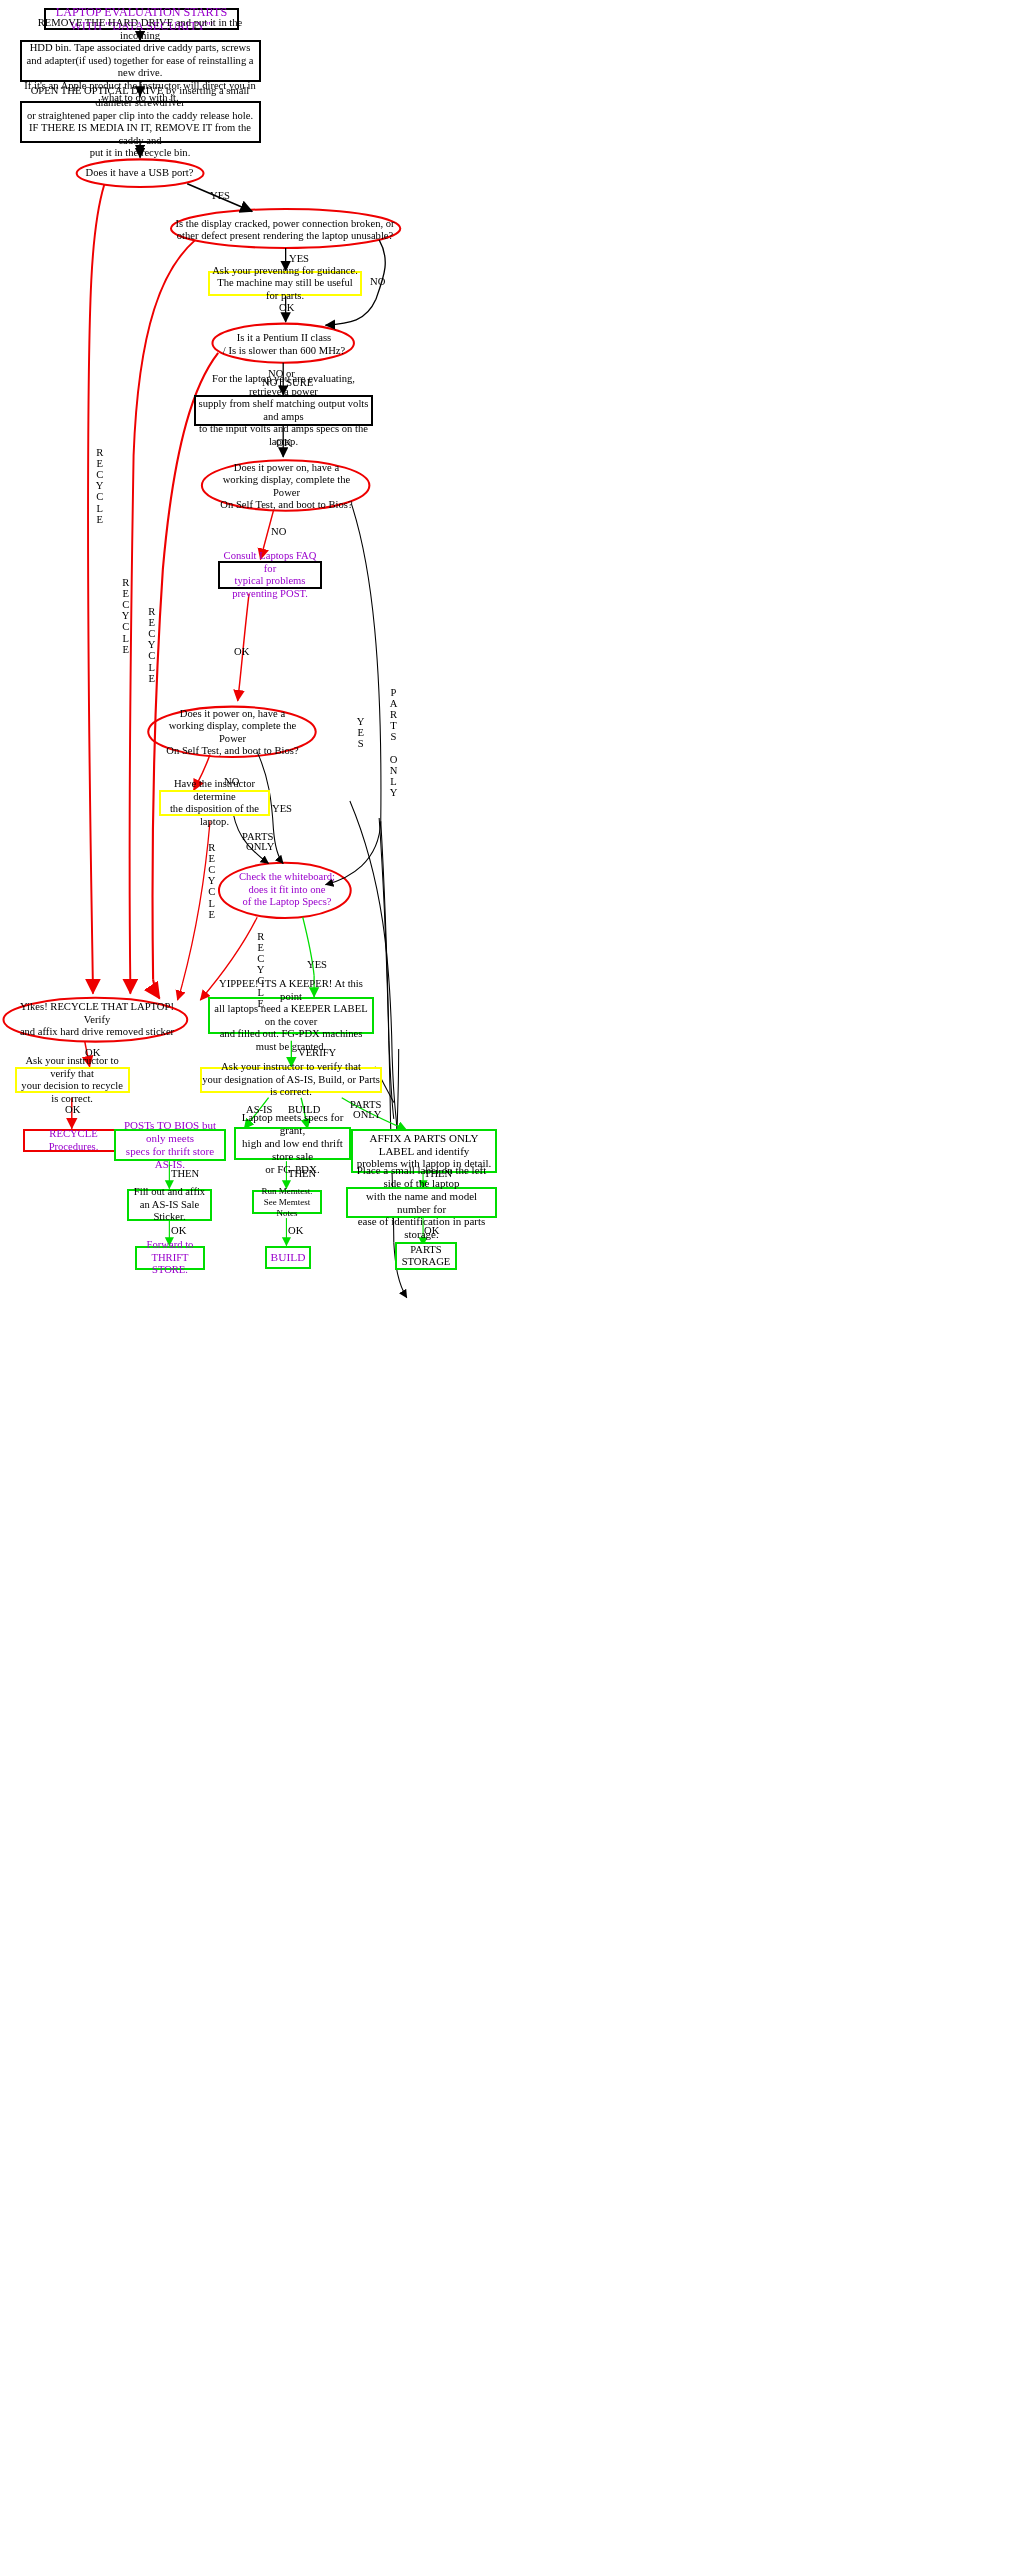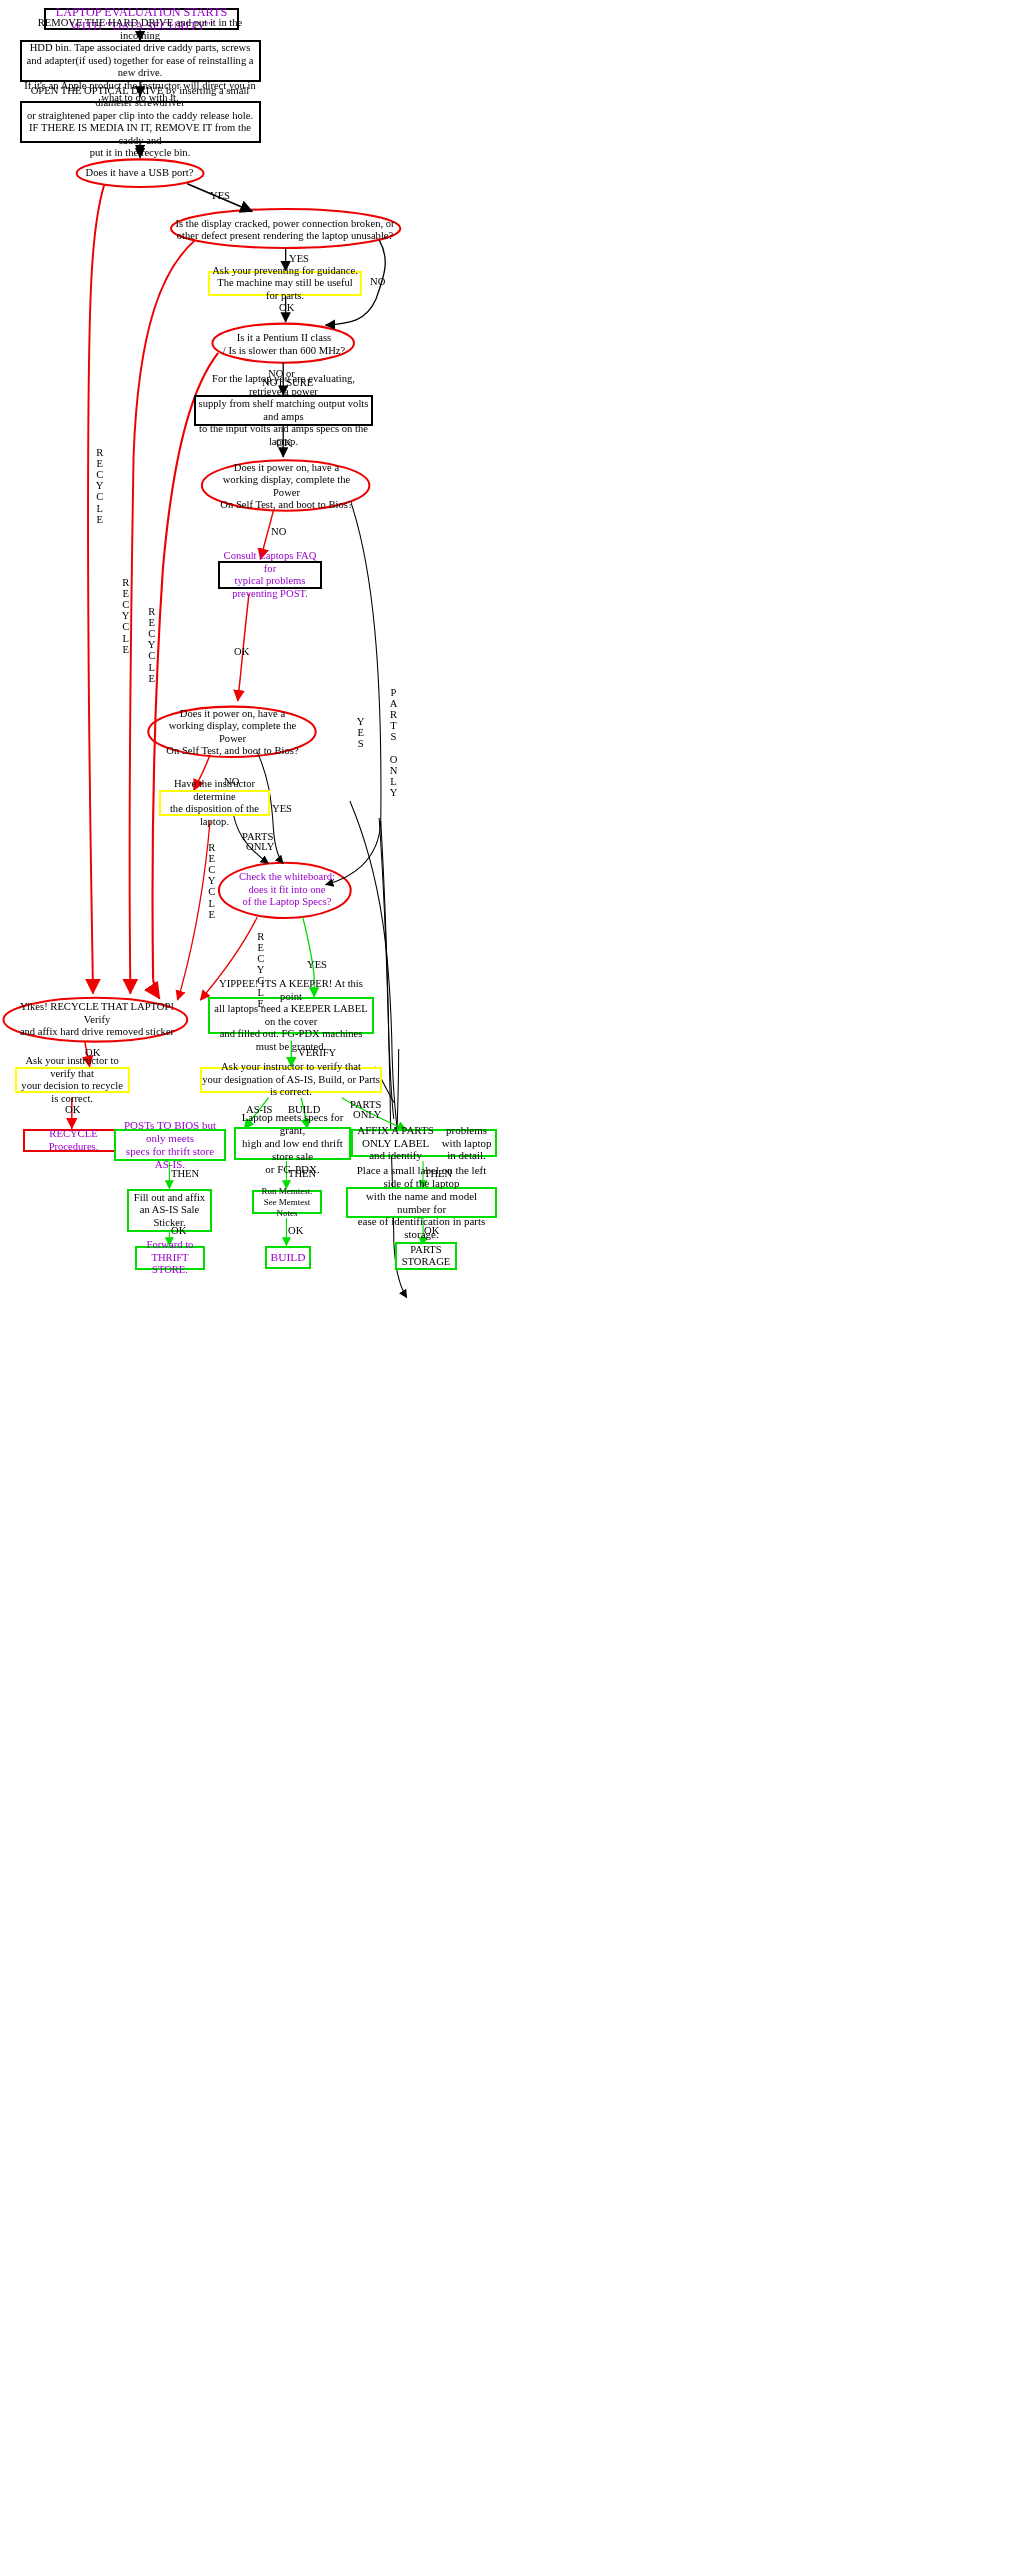--- a/index.html
+++ b/index.html
@@ -208,26 +208,26 @@
   <span>POSTs TO BIOS but only meets</span>
   <span>specs for thrift store AS-IS.</span>
   </div>
 
 <div class="node rect green f12 black" style="left:234px;top:1127px;width:117px;height:33px;flex-direction:column;">
   <span>Laptop meets specs for grant,</span>
   <span>high and low end thrift store sale</span>
   <span>or FG-PDX.</span>
   </div>
 
-<div class="node rect green f12 black" style="left:351px;top:1129px;width:146px;height:28px;flex-direction:row;">
+<div class="node rect green f12 black" style="left:351px;top:1129px;width:146px;height:44px;flex-direction:column;">
   <span>AFFIX A PARTS ONLY LABEL and identify</span>
   <span>problems with laptop in detail.</span>
   </div>
 
-<div class="node rect green f13 black" style="left:127px;top:1189px;width:85px;height:43px;flex-direction:column;">
+<div class="node rect green f13 black" style="left:127px;top:1189px;width:85px;height:32px;flex-direction:column;">
   <span>Fill out and affix</span>
   <span>an AS-IS Sale Sticker.</span>
   </div>
 
 <div class="node rect green f11 black" style="left:252px;top:1190px;width:70px;height:24.4px;flex-direction:column;">
   <span>Run Memtest.</span>
   <span>See Memtest Notes</span>
   </div>
 
 <div class="node rect green f12 black" style="left:346px;top:1187px;width:151px;height:31px;flex-direction:column;">

